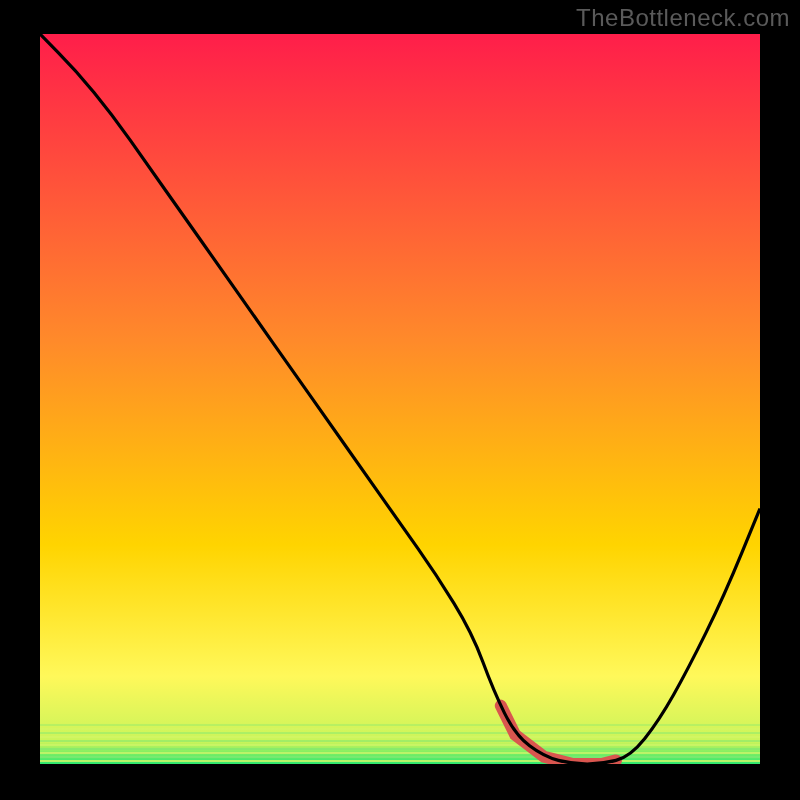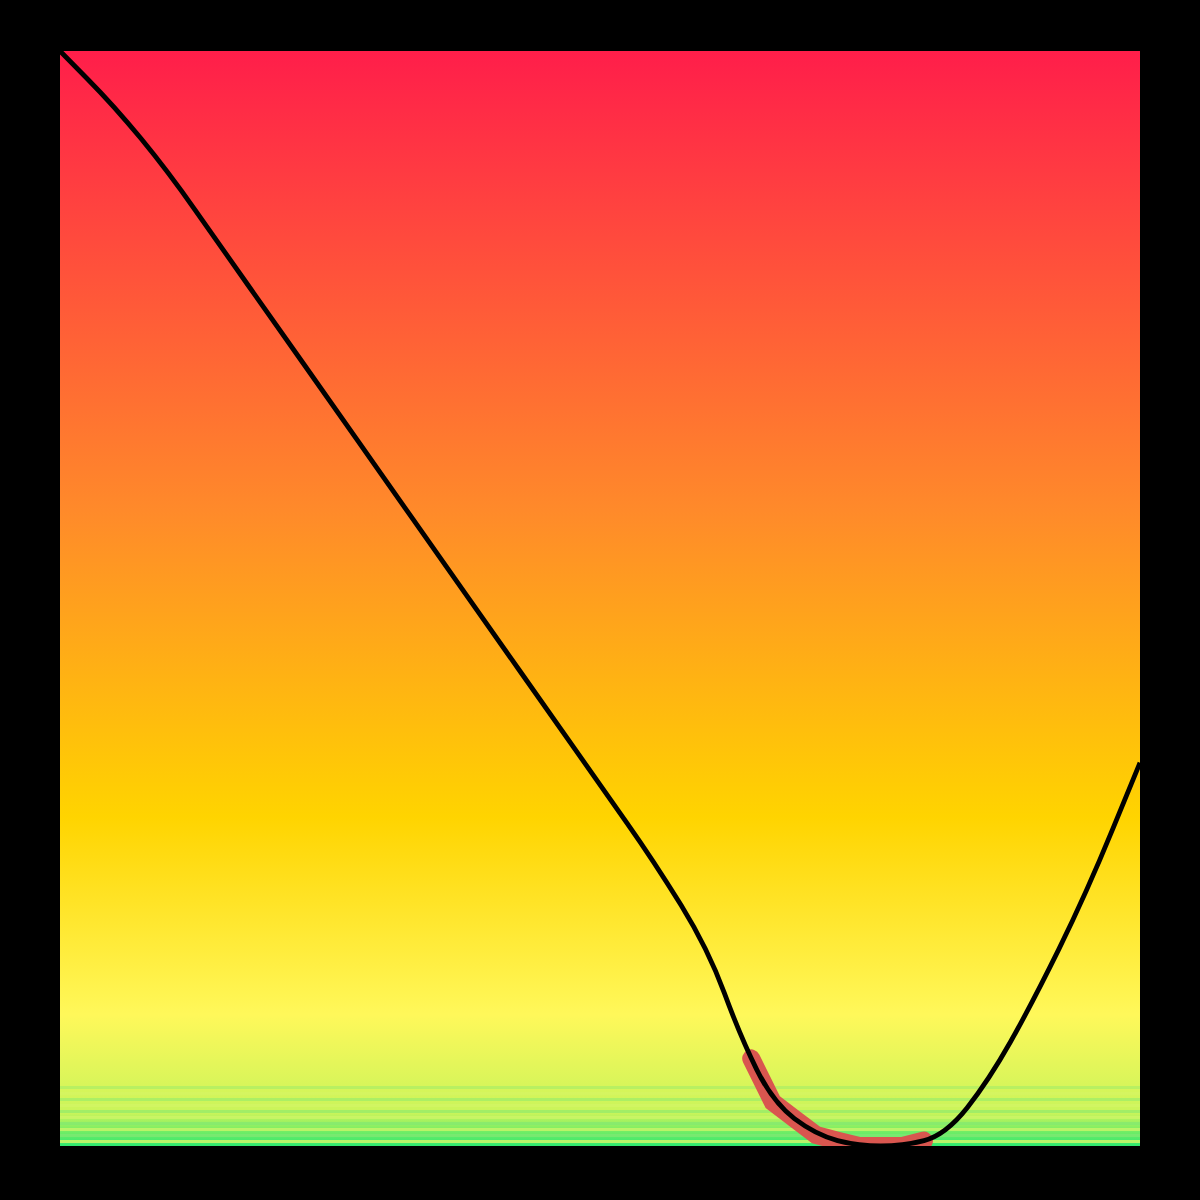--- a/index.html
+++ b/index.html
@@ -36,20 +36,21 @@
     overflow: hidden;
   }
   svg {
     display: block;
   }
 </style>
 </head>
 <body>
 
 <div class="frame">
+  <div class="watermark">TheBottleneck.com</div>
 
   <div class="plot">
     <svg id="chart-svg" width="720" height="730" viewBox="0 0 720 730">
       <defs>
         <linearGradient id="bgGrad" x1="0" y1="0" x2="0" y2="1">
           <stop id="g0" offset="0%" stop-color="#ff1e4a"></stop>
           <stop id="g1" offset="42%" stop-color="#ff8a2a"></stop>
           <stop id="g2" offset="70%" stop-color="#ffd400"></stop>
           <stop id="g3" offset="88%" stop-color="#fff85a"></stop>
           <stop id="g4" offset="97%" stop-color="#c9f45a"></stop>

